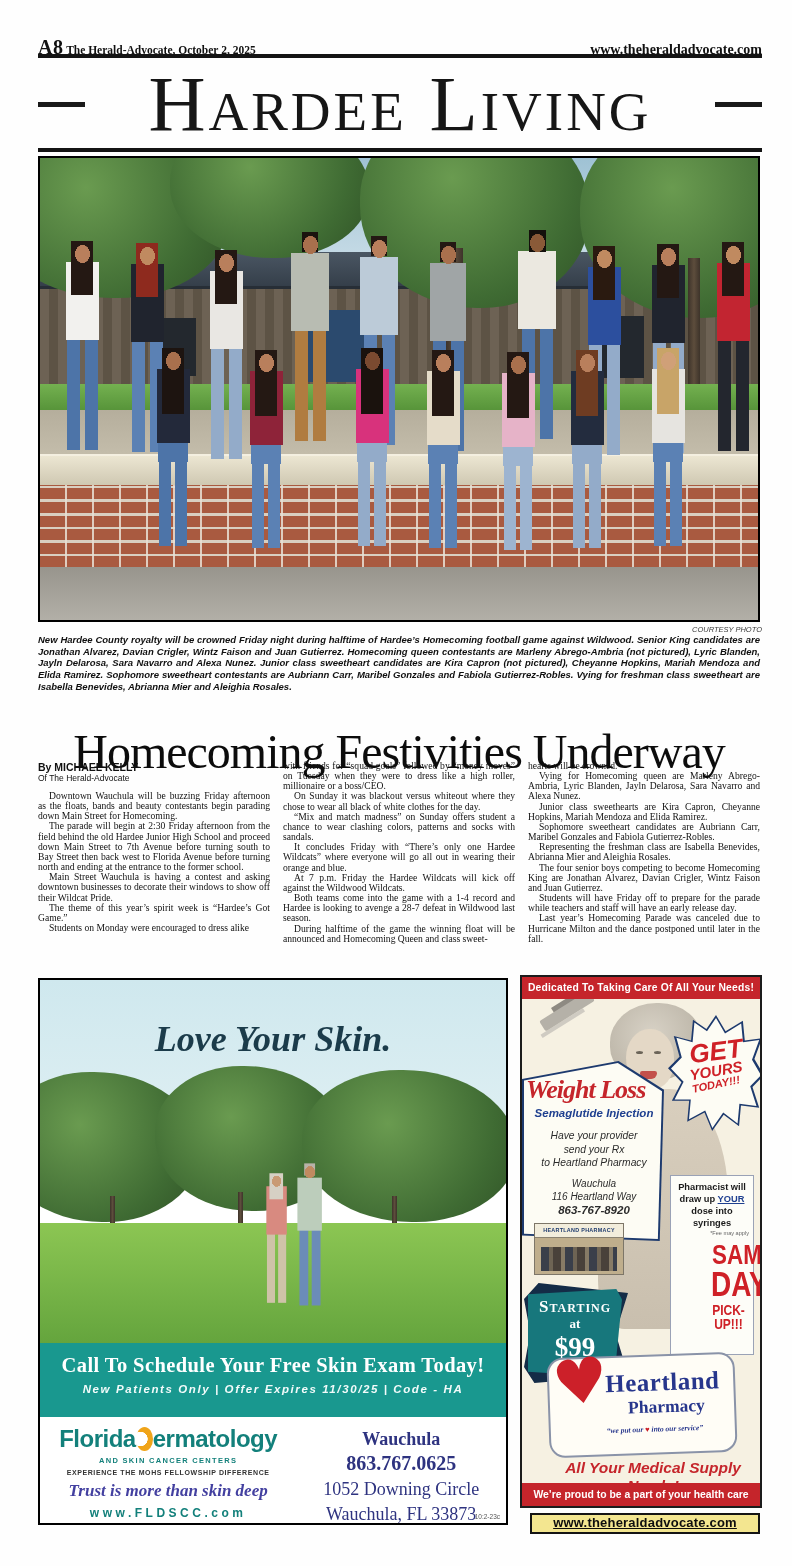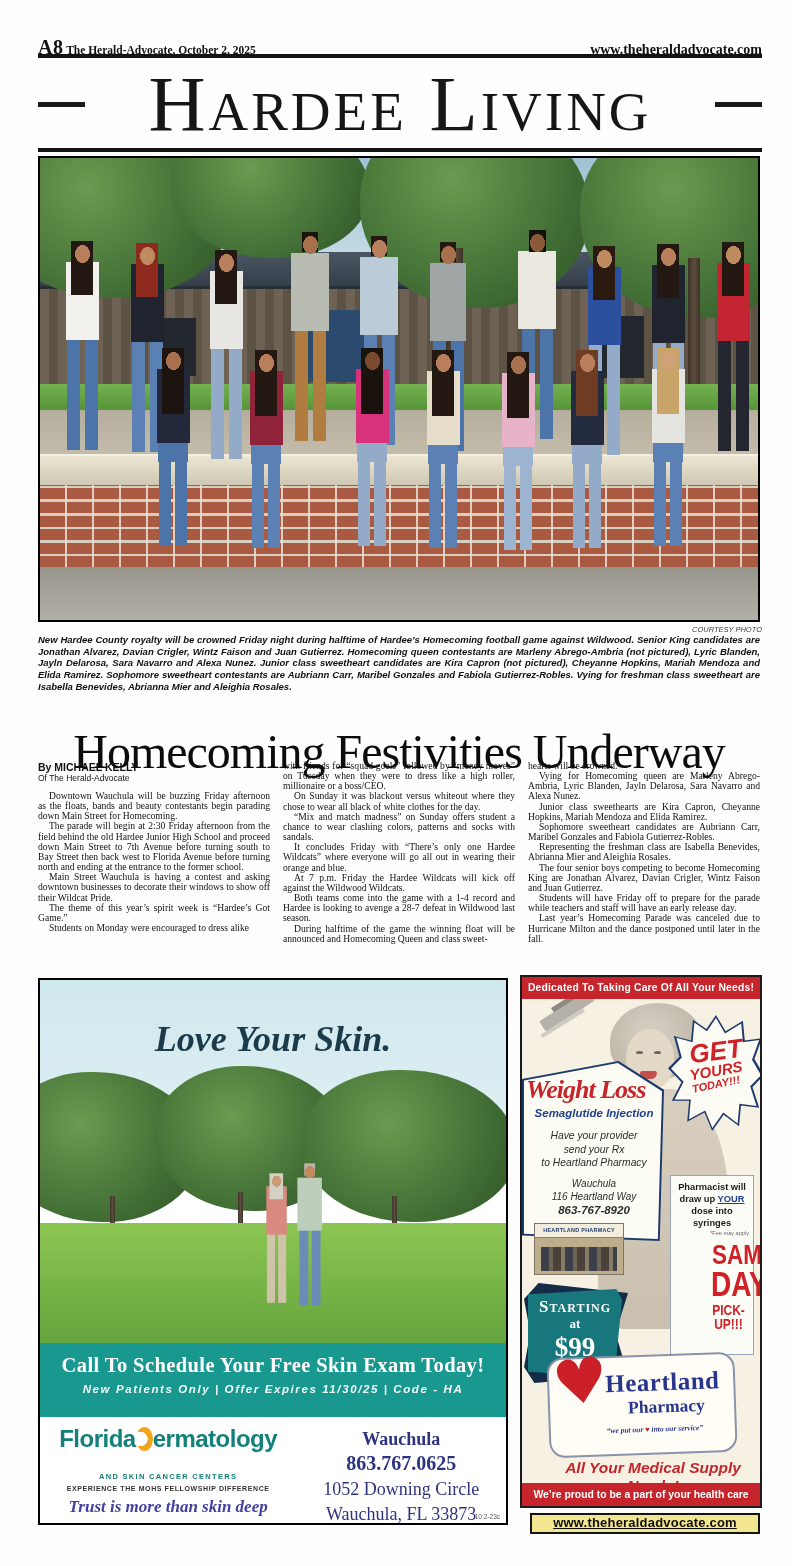--- a/index.html
+++ b/index.html
@@ -80,21 +80,21 @@
   .la-h2{position:absolute;top:62px;left:0;right:0;text-align:center;font:600 italic 29px "Liberation Serif",serif;color:#1b3b4a;z-index:4;}
   .la-grass{position:absolute;left:0;right:0;top:243px;height:122px;background:linear-gradient(#8cc653,#64a43d);}
   .la-banner{position:absolute;left:0;right:0;top:363px;height:74px;background:#19988f;text-align:center;color:#fff;}
   .la-b1{font:bold 20.5px "Liberation Serif",serif;margin-top:11px;letter-spacing:.4px;}
   .la-b2{font:bold italic 11.5px "Liberation Sans",sans-serif;letter-spacing:1.6px;margin-top:6px;color:#f2fbfa;}
   .la-foot{position:absolute;left:0;right:0;top:437px;bottom:0;background:#fff;display:flex;}
   .la-logo{width:55%;text-align:center;padding-top:8px;}
   .la-row{font:bold 24px "Liberation Sans",sans-serif;color:#13807b;letter-spacing:-.5px;}
   .crescent{display:inline-block;width:17px;height:24px;vertical-align:-4px;border-radius:50%;
             background:radial-gradient(circle at 26% 50%,rgba(0,0,0,0) 7px,#f0a419 7.5px);}
-  .la-sub{font:bold 7.5px "Liberation Sans",sans-serif;color:#13807b;letter-spacing:1.3px;margin-top:19px;}
+  .la-sub{font:bold 7.5px "Liberation Sans",sans-serif;color:#13807b;letter-spacing:1.3px;margin-top:3px;}
   .la-tag{font:bold 7px "Liberation Sans",sans-serif;color:#333;letter-spacing:.6px;margin-top:4px;}
   .la-script{font:italic 600 17px "Liberation Serif",serif;color:#4340a0;margin-top:5px;}
   .la-site{font:bold 12px "Liberation Sans",sans-serif;color:#13807b;letter-spacing:3.5px;margin-top:5px;}
   .la-addr{width:45%;text-align:center;color:#2e3380;padding-top:12px;}
   .la-town{font:bold 18px "Liberation Serif",serif;}
   .la-phone{font:bold 20px "Liberation Serif",serif;margin-top:2px;}
   .la-a1{font:18px "Liberation Serif",serif;margin-top:4px;}
   .la-code{position:absolute;bottom:3px;right:6px;font:6.5px "Liberation Sans",sans-serif;color:#555;}
 
   

